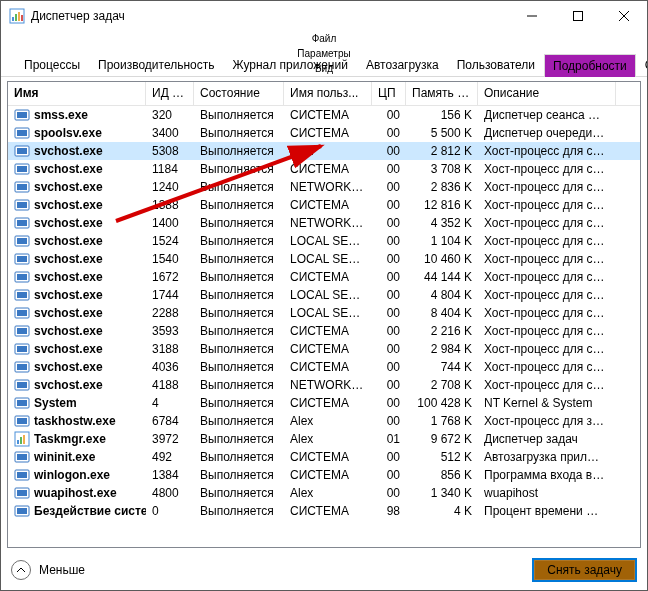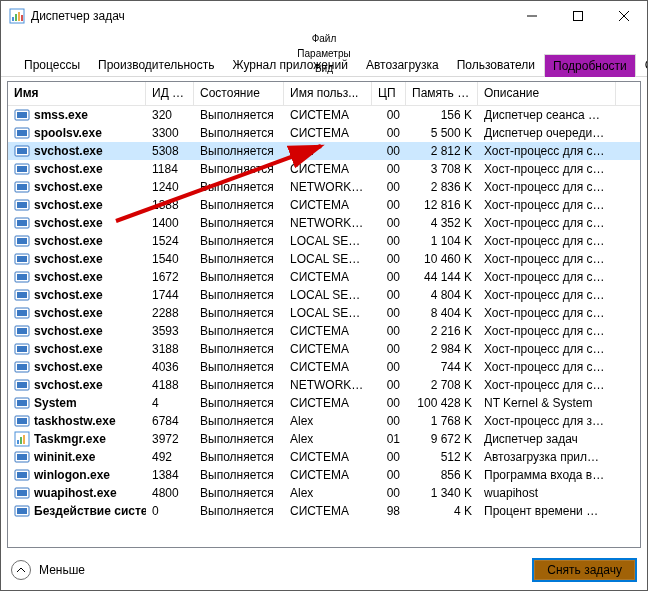--- a/index.html
+++ b/index.html
@@ -140,21 +140,21 @@
       <div class="row">
         <div class="cell c-name name">
           <span class="picon">
             <svg viewBox="0 0 16 16">
               <rect x="1" y="3" width="14" height="10" rx="1" fill="#fff" stroke="#3a78c3"></rect>
               <rect x="3" y="5" width="10" height="6" fill="#3a78c3"></rect>
             </svg>
           </span>
           <span>spoolsv.exe</span>
         </div>
-        <div class="cell c-pid">3300</div>
+        <div class="cell c-pid">3400</div>
         <div class="cell c-state">Выполняется</div>
         <div class="cell c-user">СИСТЕМА</div>
         <div class="cell c-cpu num">00</div>
         <div class="cell c-mem num">5 500 K</div>
         <div class="cell c-desc">Диспетчер очереди…</div>
       </div>
       <div class="row selected">
         <div class="cell c-name name">
           <span class="picon">
             <svg viewBox="0 0 16 16">

